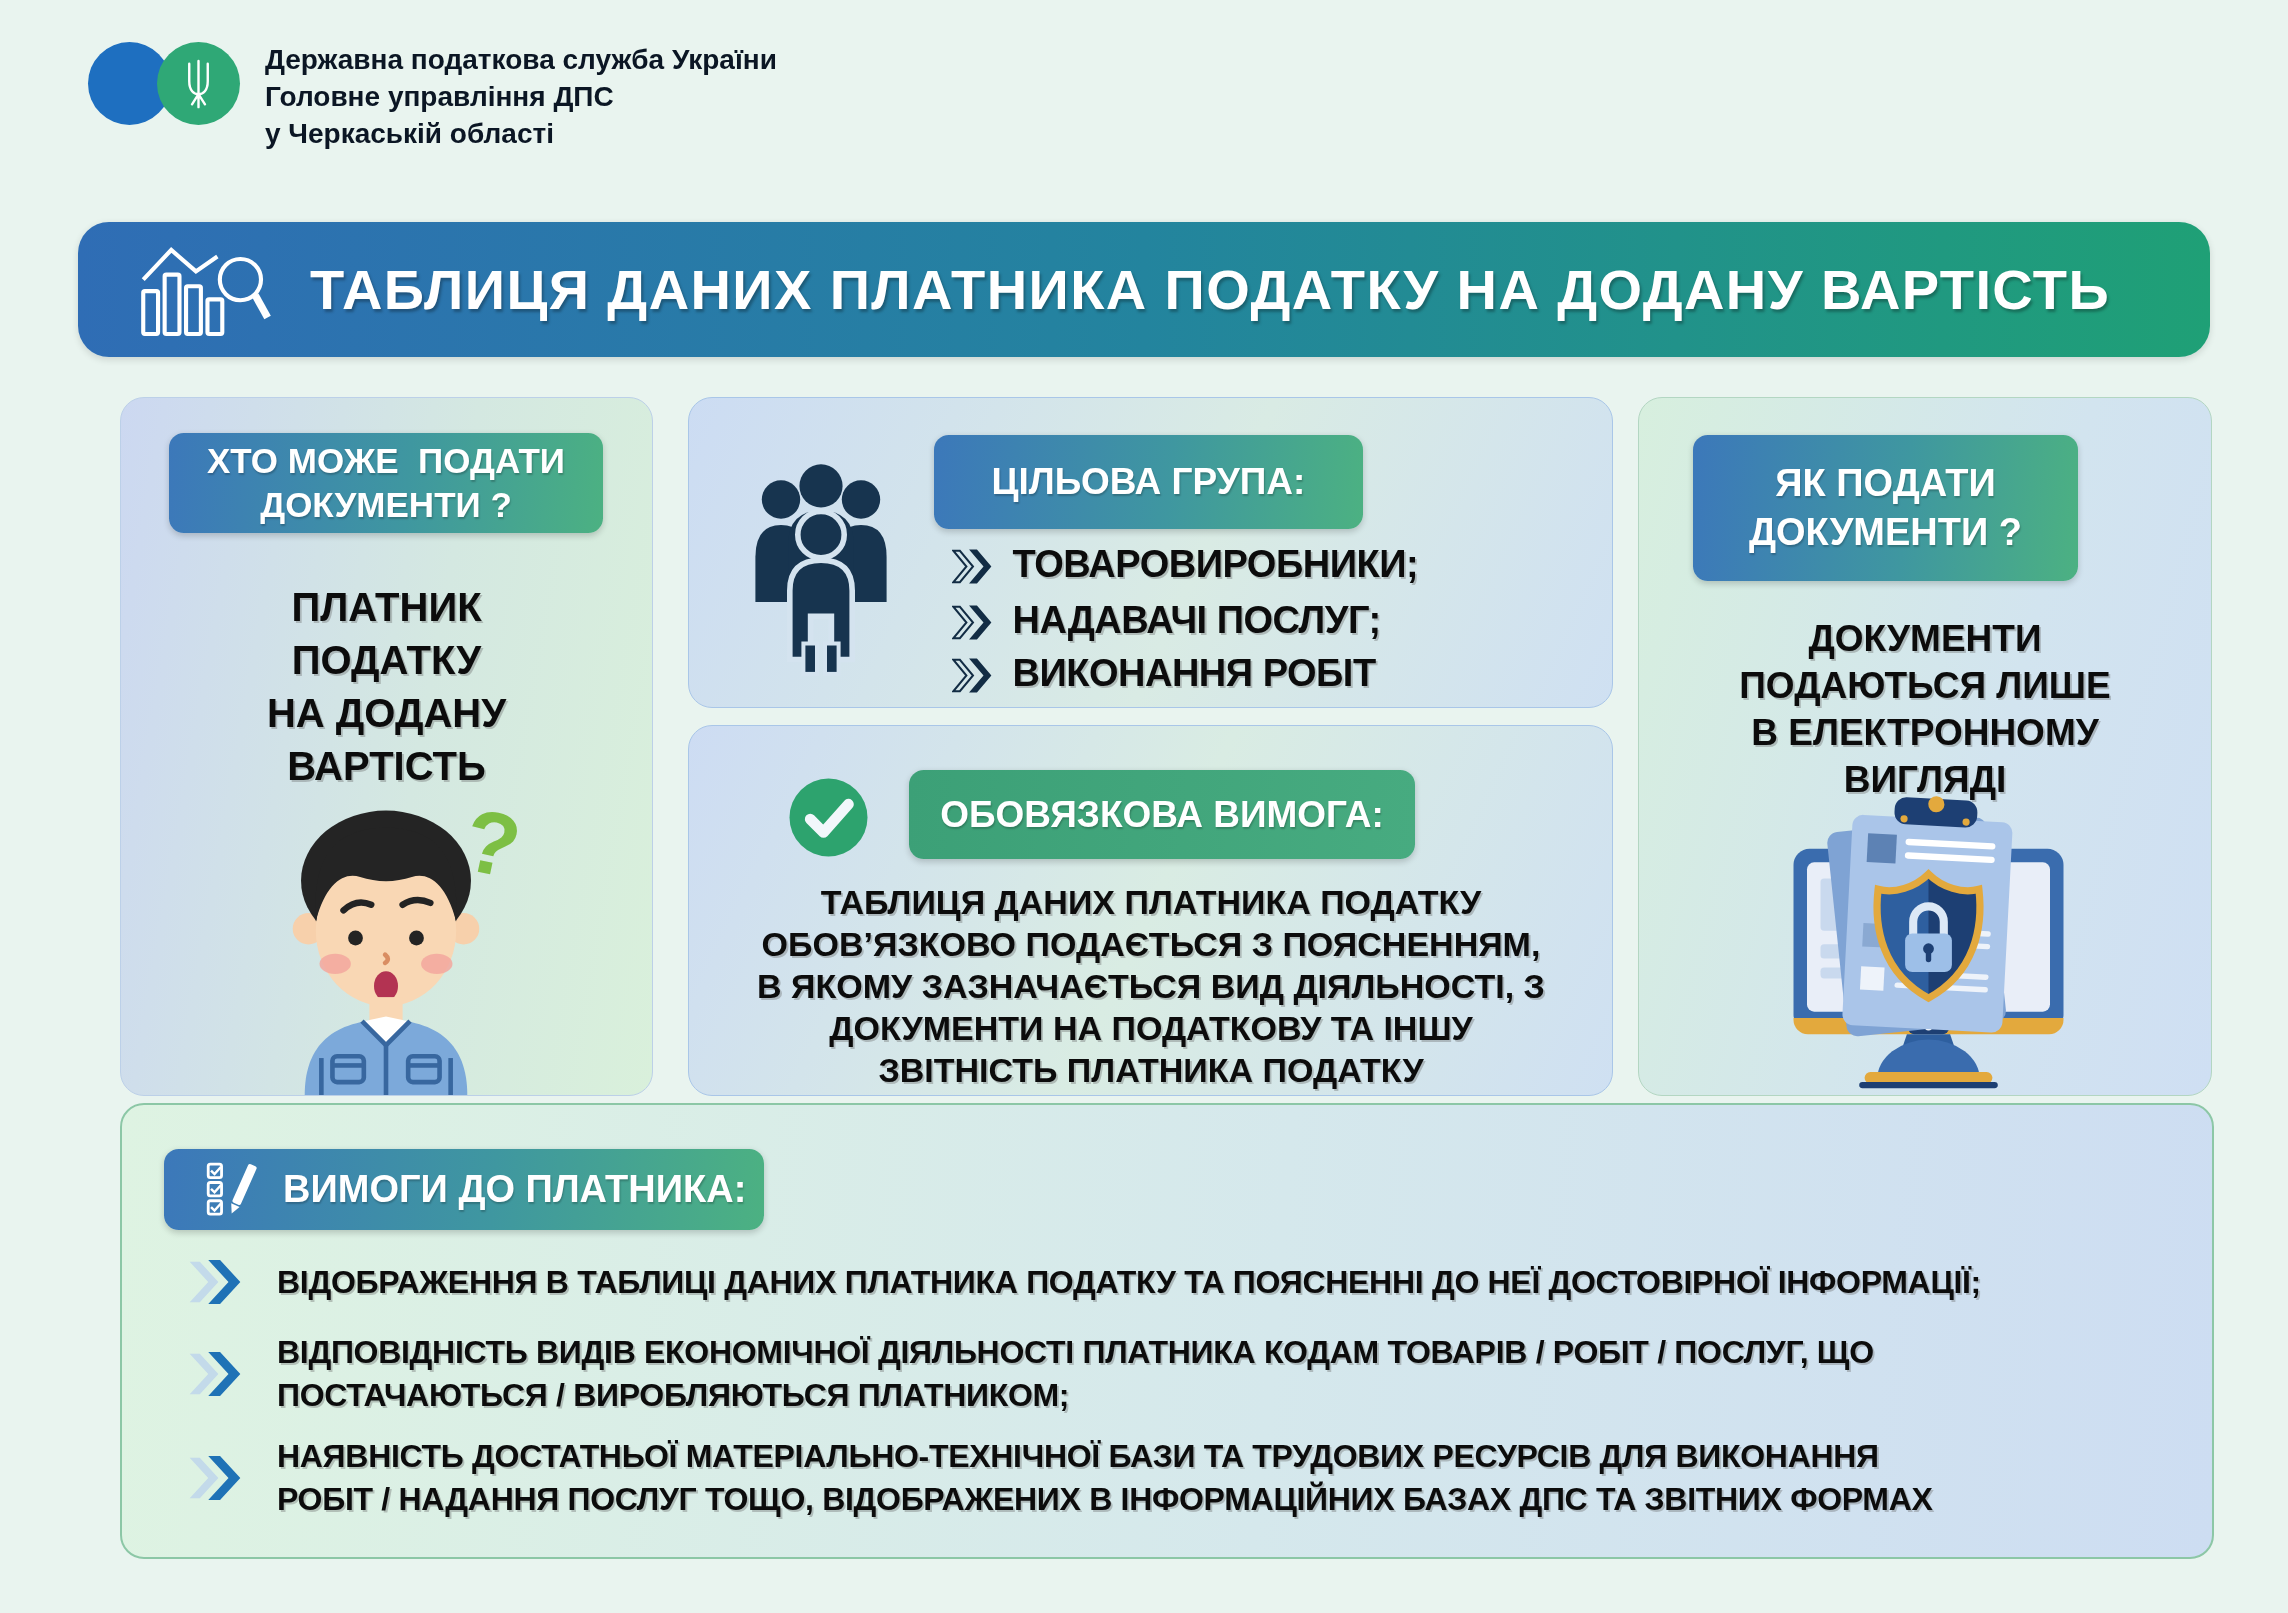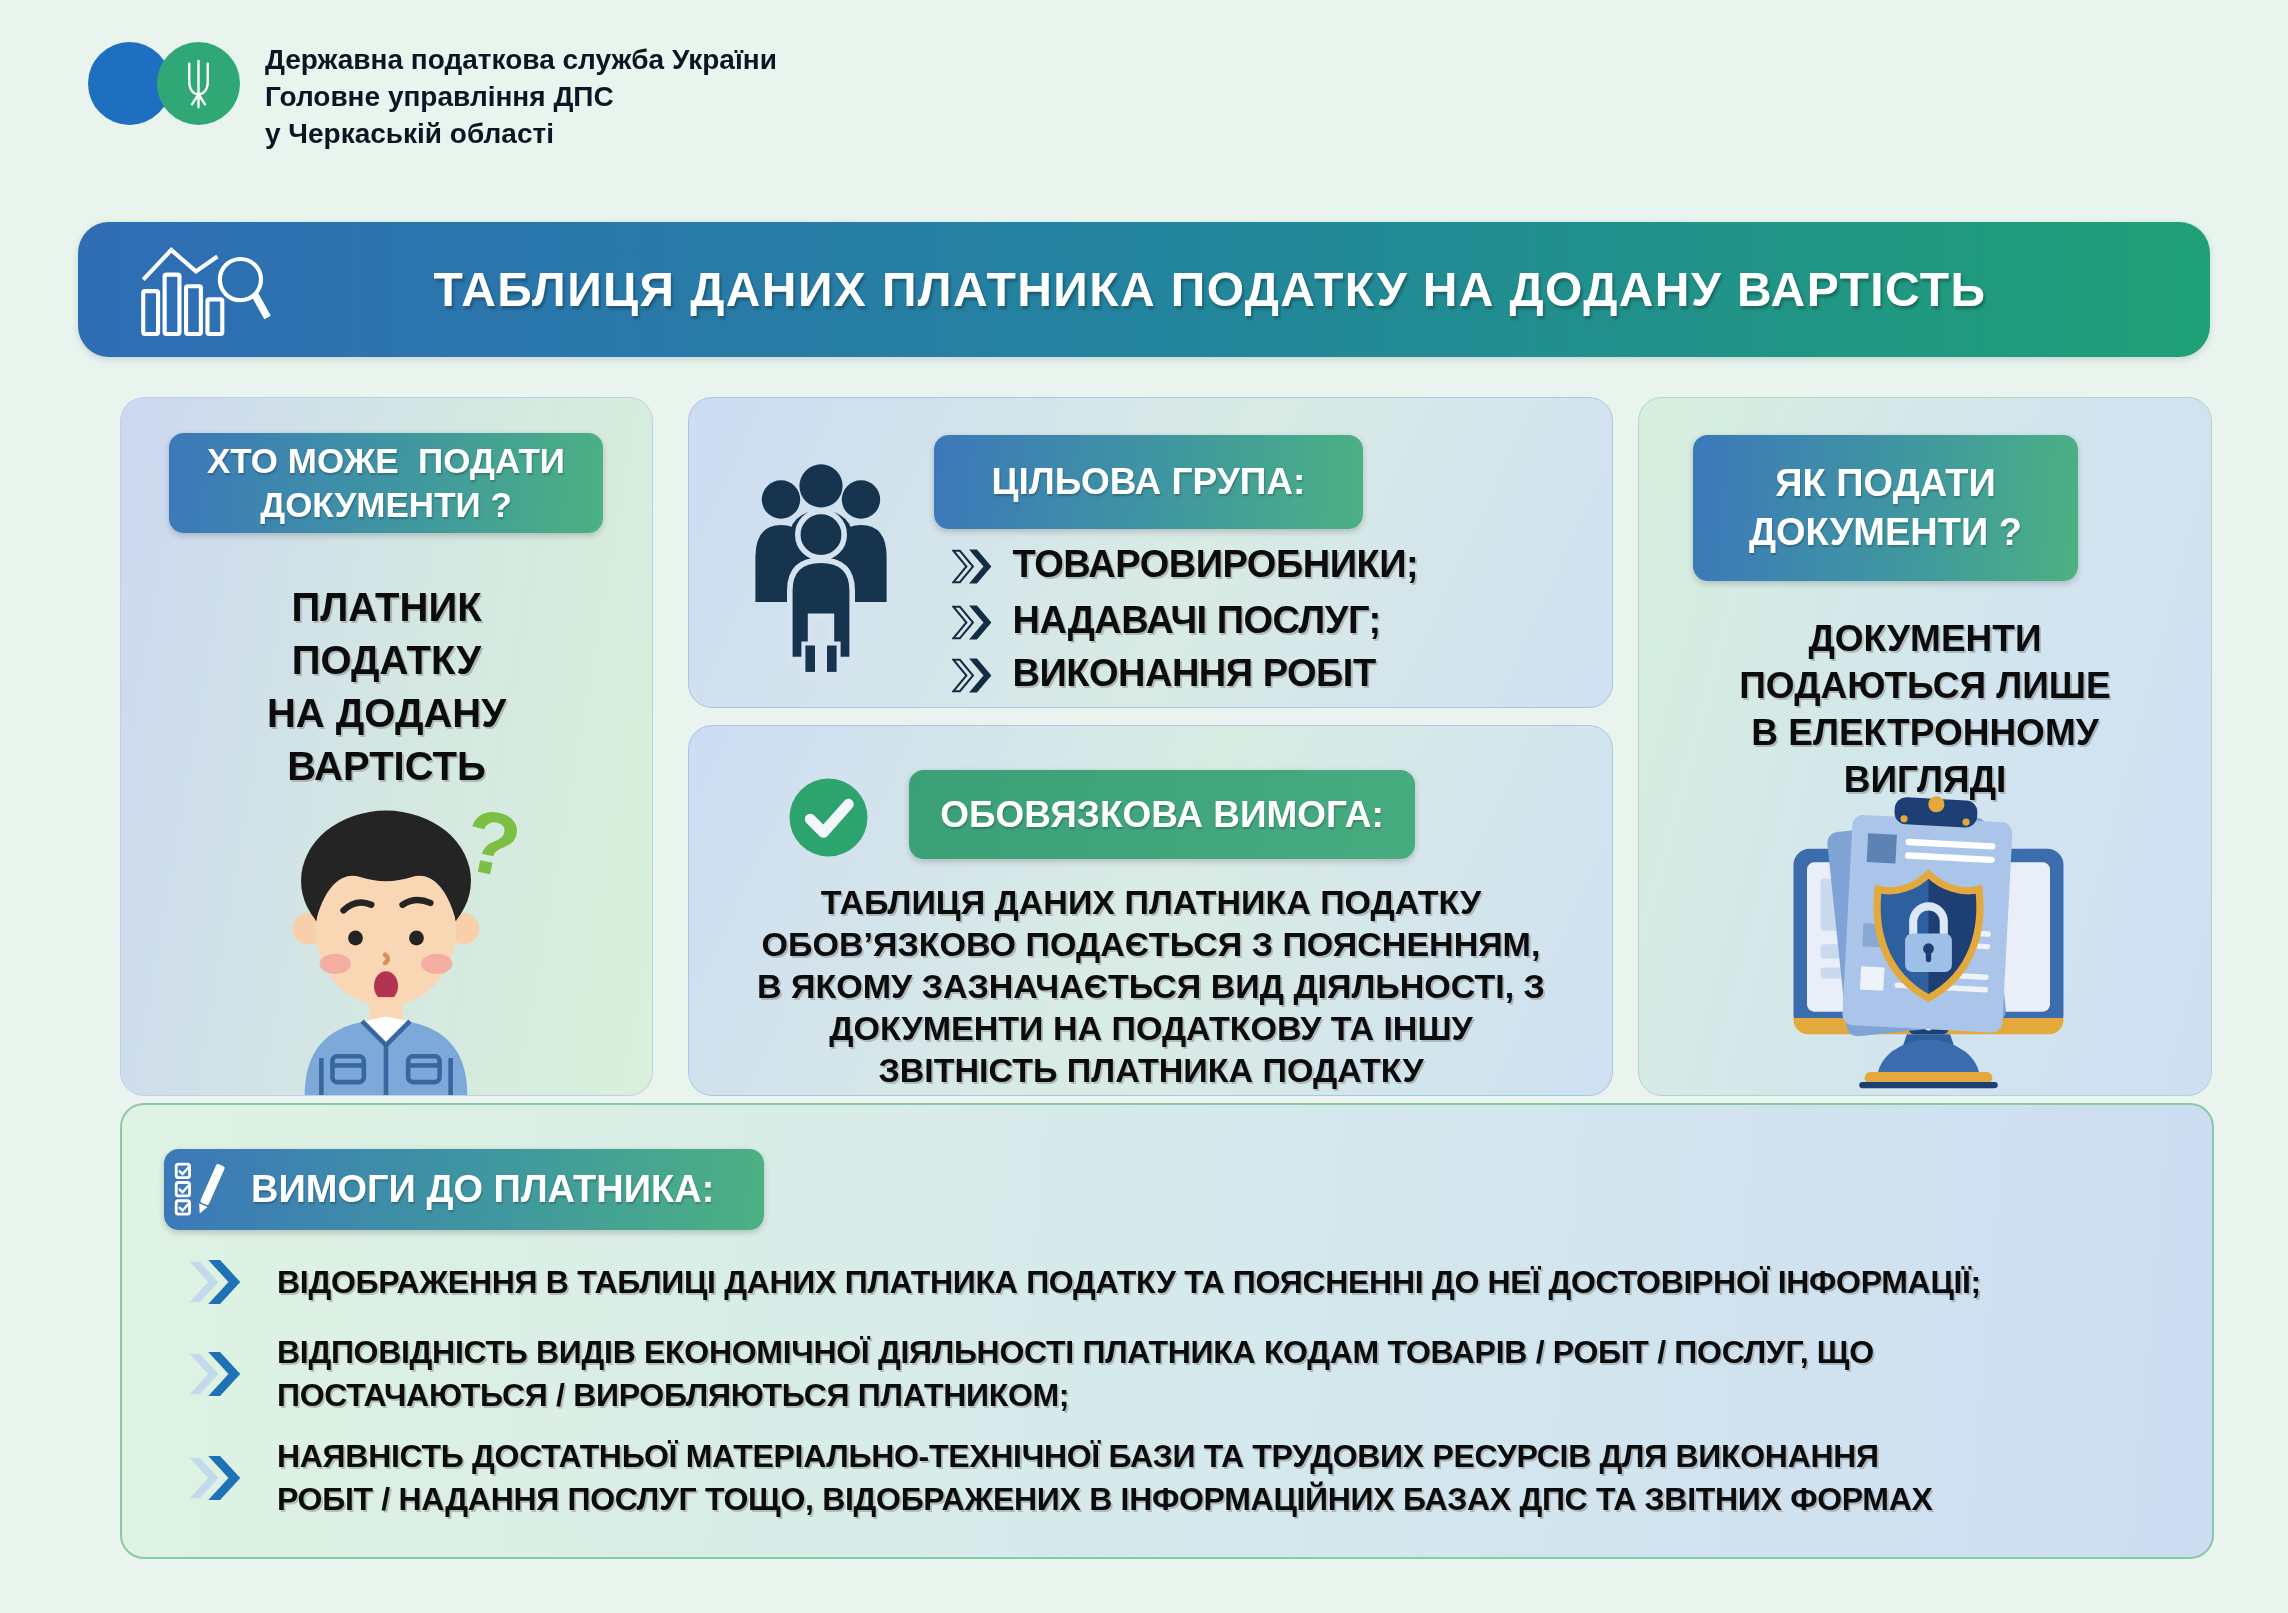--- a/index.html
+++ b/index.html
@@ -19,21 +19,21 @@
 
   
   .banner{
     left:78px;top:222px;width:2132px;height:135px;border-radius:31px;
     background:linear-gradient(90deg,#2f6db5 0%,#23849e 50%,#1fa076 100%);
     display:flex;align-items:center;
     box-shadow:0 2.8px 7.4px rgba(0,0,0,.12);
   }
   .banner-icon{margin-left:57px;width:140px;height:105px;flex:0 0 auto;}
   .banner-title{
-    flex:1;text-align:center;color:#ffffff;font-size:48px;font-weight:800;
+    flex:1;text-align:center;color:#ffffff;font-size:56px;font-weight:800;
     letter-spacing:1.4px;padding-right:65px;text-shadow:1.8px 2.8px 2.8px rgba(0,0,0,.28);
     white-space:nowrap;
   }
 
   
   .card{border-radius:24px;}
   .card-who{
     left:120px;top:397px;width:531px;height:697px;
     background:linear-gradient(100deg,#ccd8f1 0%,#d4e8e1 55%,#d9f0db 100%);
     border:1.8px solid #bcd0e8;
@@ -68,21 +68,21 @@
     text-shadow:0.9px 1.8px 1.8px rgba(0,0,0,.22);
   }
   .badge-line{white-space:pre;}
   .badge-who{left:48px;top:35px;width:434px;height:100px;font-size:35px;line-height:44px;}
   .badge-target{left:245px;top:37px;width:429px;height:94px;font-size:37px;}
   .badge-req{left:220px;top:44px;width:506px;height:89px;font-size:37px;
     background:linear-gradient(95deg,#3ca077 0%,#47ab80 100%);}
   .badge-how{left:54px;top:37px;width:385px;height:146px;font-size:38px;line-height:49px;}
   .badge-bottom{
     left:42px;top:44px;width:600px;height:81px;font-size:38px;
-    flex-direction:row;justify-content:flex-start;gap:20px;padding:0 0 0 8px;box-sizing:border-box;
+    flex-direction:row;justify-content:flex-start;gap:20px;padding:0 0 0 40px;box-sizing:border-box;
   }
 
   
   .shadowtxt{text-shadow:1.8px 1.8px 0 rgba(100,100,100,.35);}
   .who-body{left:0;top:183px;width:100%;text-align:center;font-size:40px;font-weight:800;line-height:53px;}
   .man-illustration{left:122px;top:383px;width:286px;height:314px;}
 
   .people-icon{left:48px;top:55px;width:168px;height:229px;}
   .target-list-row{left:263px;height:48px;display:flex;align-items:flex-end;gap:18.5px;}
   .target-item-text{font-size:38px;font-weight:700;letter-spacing:-0.5px;}

